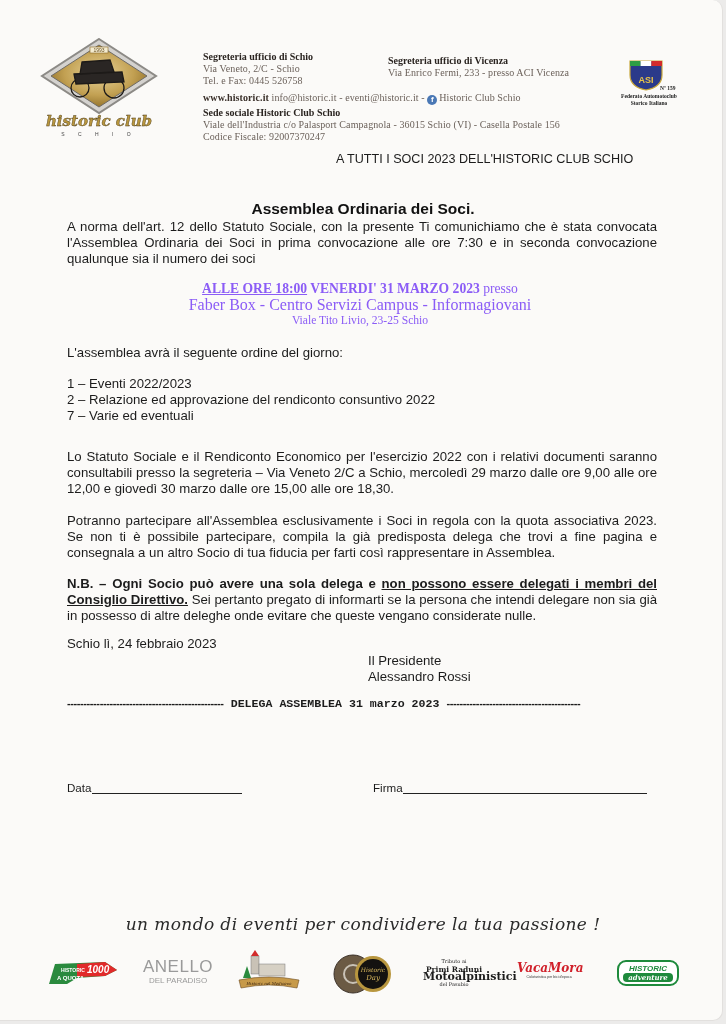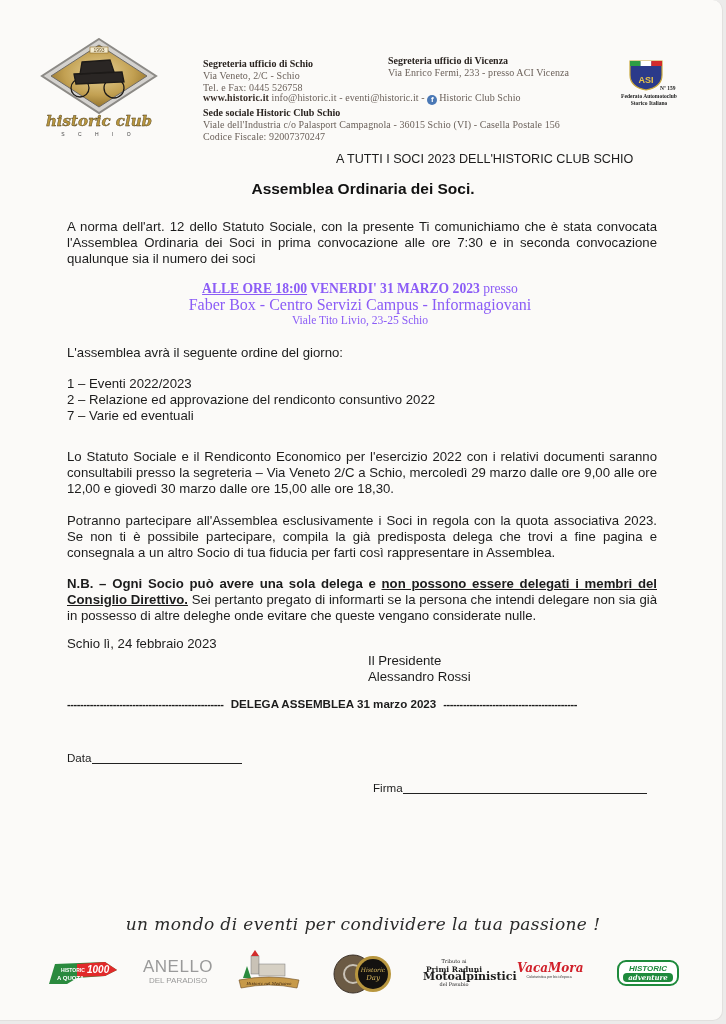--- a/index.html
+++ b/index.html
@@ -14,21 +14,21 @@
     border-right:1px solid #e2e0de; border-bottom:1px solid #e2e0de;
     overflow:hidden;
   }
   .abs { position:absolute; }
   .serif { font-family:"DejaVu Serif", "Liberation Serif", serif; }
   .hdr-title { font-size:10px; color:#2a2420; font-weight:bold; font-family:"Liberation Serif", serif; }
   .hdr-text { font-size:10px; color:#6b615a; font-family:"Liberation Serif", serif; letter-spacing:0.1px; }
   .hdr-bold { font-weight:bold; color:#3a302a; }
   .body-text { font-size:13.2px; color:#1c1c1c; line-height:15.8px; }
   .justify { text-align:justify; }
-  .bold { font-weight:bold; }
+  .bold { font-weight:bold;margin-top:20px; }
   .underline { text-decoration:underline; }
   .center { text-align:center; }
   .fb {
     display:inline-block; width:10px; height:10px; border-radius:50%;
     background:#4a78b5; color:#fff; font-size:8px; line-height:10px;
     text-align:center; font-weight:bold; font-family:"Liberation Sans", sans-serif;
     vertical-align:-1px; margin-right:2px;
   }
   .blank { display:inline-block; border-bottom:1px solid #222; height:12px; vertical-align:-2px; }
   .script {
@@ -58,21 +58,21 @@
         <circle cx="46" cy="50" r="9"></circle>
         <circle cx="80" cy="50" r="10"></circle>
         <path d="M40,36 L88,34 L90,44 L42,46 Z" fill="#2a2624"></path>
         <path d="M48,24 L76,22 L80,34 L46,36 Z" fill="#2a2624"></path>
       </g>
       <text x="65" y="88" font-size="15" text-anchor="middle" fill="#b8963e" font-style="italic" font-weight="bold" font-family="DejaVu Serif, serif" stroke="#4a3a18" stroke-width="0.4">historic club</text>
       <text x="65" y="98" font-size="5" text-anchor="middle" fill="#444" letter-spacing="6" font-family="Liberation Sans, sans-serif">S C H I O</text>
     </svg>
   </div>
 
-  <div class="abs" style="left:203px; top:58px; line-height:12px;">
+  <div class="abs" style="left:203px; top:51px; line-height:12px;">
     <div class="hdr-title">Segreteria ufficio di Schio</div>
     <div class="hdr-text">Via Veneto, 2/C - Schio</div>
     <div class="hdr-text">Tel. e Fax: 0445 526758</div>
   </div>
 
   <div class="abs" style="left:388px; top:55px; line-height:12px;">
     <div class="hdr-title">Segreteria ufficio di Vicenza</div>
     <div class="hdr-text">Via Enrico Fermi, 233 - presso ACI Vicenza</div>
   </div>
 
@@ -135,26 +135,26 @@
 
   <div class="abs body-text" style="left:67px; top:636px;">Schio lì, 24 febbraio 2023</div>
 
   <div class="abs body-text" style="left:368px; top:653px;">
     <div>Il Presidente</div>
     <div>Alessandro Rossi</div>
   </div>
 
   <div class="abs" style="left:67px; top:697px; width:590px; font-size:11px; white-space:nowrap; overflow:hidden; color:#1c1c1c;">
     <span class="bold" style="letter-spacing:-0.4px;">------------------------------------------------</span>
-    <span class="bold" style="font-size:11.6px; margin:0 4px;">DELEGA ASSEMBLEA 31 marzo 2023</span>
+    <span class="bold" style="font-size:11.6px; margin:0 4px;font-family:Liberation Mono, monospace;">DELEGA ASSEMBLEA 31 marzo 2023</span>
     <span class="bold" style="letter-spacing:-0.4px;">-----------------------------------------</span>
   </div>
 
 
-  <div class="abs" style="left:67px; top:751px; font-size:11.6px; color:#1c1c1c;">
+  <div class="abs" style="left:67px; top:781px; font-size:11.6px; color:#1c1c1c;">
     <span>Data</span><span class="blank" style="width:150px;"></span>
   </div>
 
   <div class="abs script center" style="left:0; width:726px; top:914px;">un mondo di eventi per condividere la tua passione !</div>
 
   <div class="abs" style="left:373px; top:781px; font-size:11.6px; color:#1c1c1c;">
     <span>Firma</span><span class="blank" style="width:244px;"></span>
   </div>
 
   <div class="abs" style="left:0; top:950px; width:726px; height:50px;">

